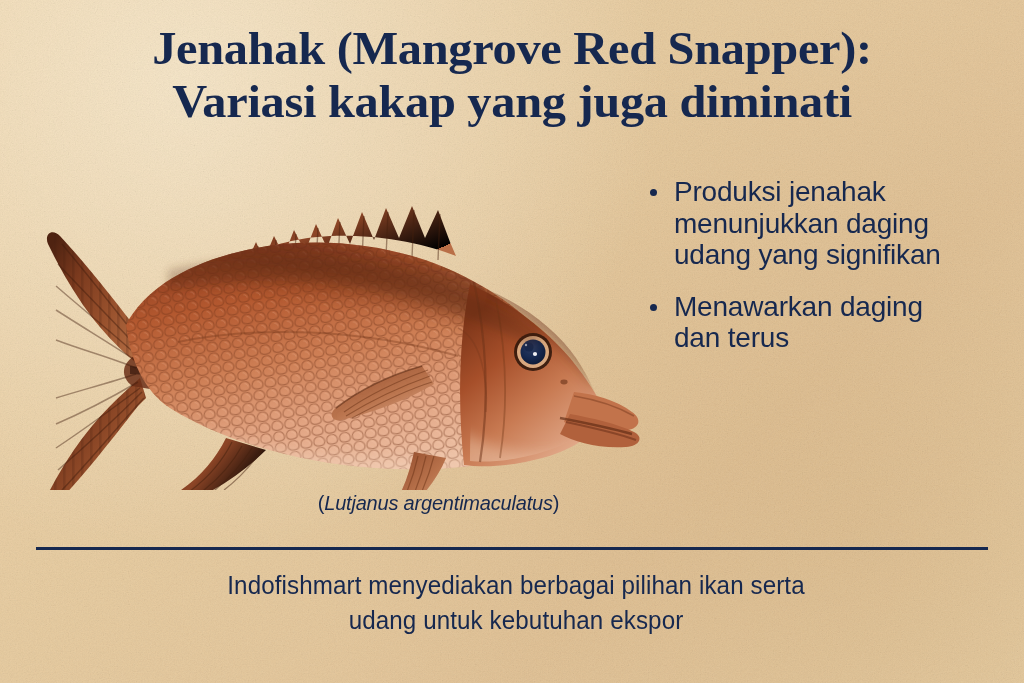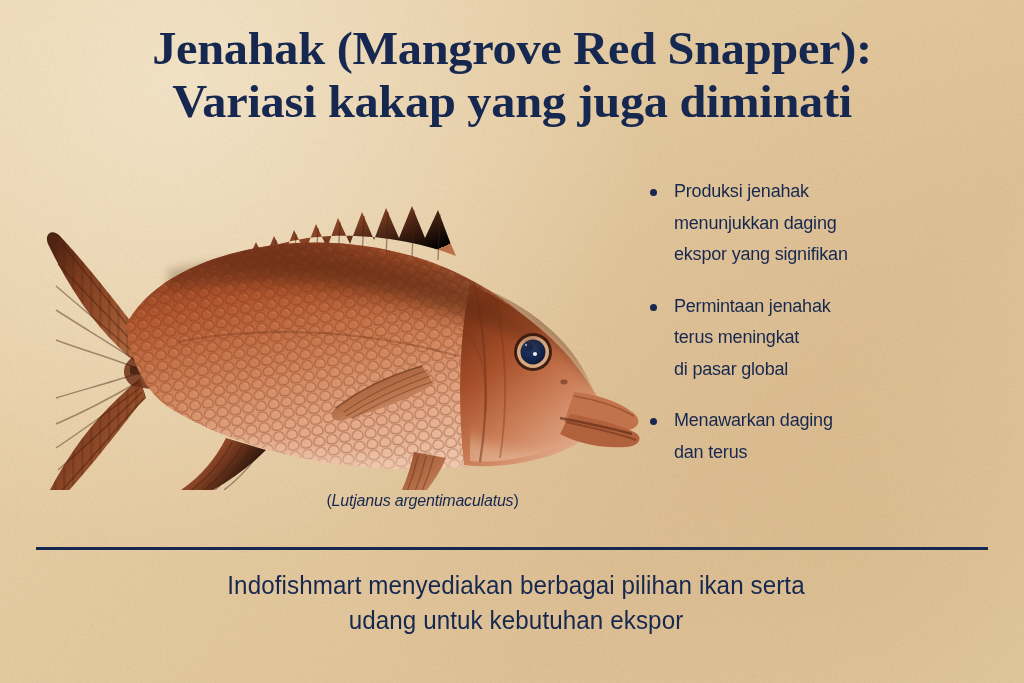--- a/index.html
+++ b/index.html
@@ -74,46 +74,46 @@
     position: absolute;
     left: 648px;
     top: 176px;
     width: 366px;
     color: #16284f;
   }
   .bullet-item {
     position: relative;
     padding-left: 26px;
     margin-bottom: 20px;
-    font-size: 18px;
+    font-size: 28px;
     line-height: 31.5px;
     font-weight: 500;
     letter-spacing: -0.2px;
   }
   .bullet-item:last-child { margin-bottom: 0; }
   .bullet-dot {
     position: absolute;
     left: 2px;
     top: 13px;
     width: 7px;
     height: 7px;
     border-radius: 50%;
     background: #16284f;
   }
   .bullet-line { display: block; white-space: nowrap; }
 
   
   .species {
     position: absolute;
-    left: 0;
+    left: 16px;
     top: 492px;
     width: 845px;
     text-align: center;
     color: #16284f;
-    font-size: 16px;
+    font-size: 20px;
     letter-spacing: -0.2px;
   }
   .species .sci {
     font-style: italic;
   }
 
   
   .divider {
     position: absolute;
     left: 36px;
@@ -442,27 +442,21 @@
         <path d="M150 110 C260 84, 400 96, 520 170 L520 190 C400 124, 260 108, 150 130 Z" fill="#4e2210"></path>
       </g>
     </svg>
   </div>
 
   <div class="bullets">
     <div class="bullet-item">
       <span class="bullet-dot"></span>
       <span class="bullet-line">Produksi jenahak</span>
       <span class="bullet-line">menunjukkan daging</span>
-      <span class="bullet-line">ekspor yang signifikan</span>
-    </div>
-    <div class="bullet-item">
-      <span class="bullet-dot"></span>
-      <span class="bullet-line">Permintaan jenahak</span>
-      <span class="bullet-line">terus meningkat</span>
-      <span class="bullet-line">di pasar global</span>
+      <span class="bullet-line">udang yang signifikan</span>
     </div>
     <div class="bullet-item">
       <span class="bullet-dot"></span>
       <span class="bullet-line">Menawarkan daging</span>
       <span class="bullet-line">dan terus</span>
     </div>
   </div>
 
   <div class="species">
     <span>(</span><span class="sci">Lutjanus argentimaculatus</span><span>)</span>

